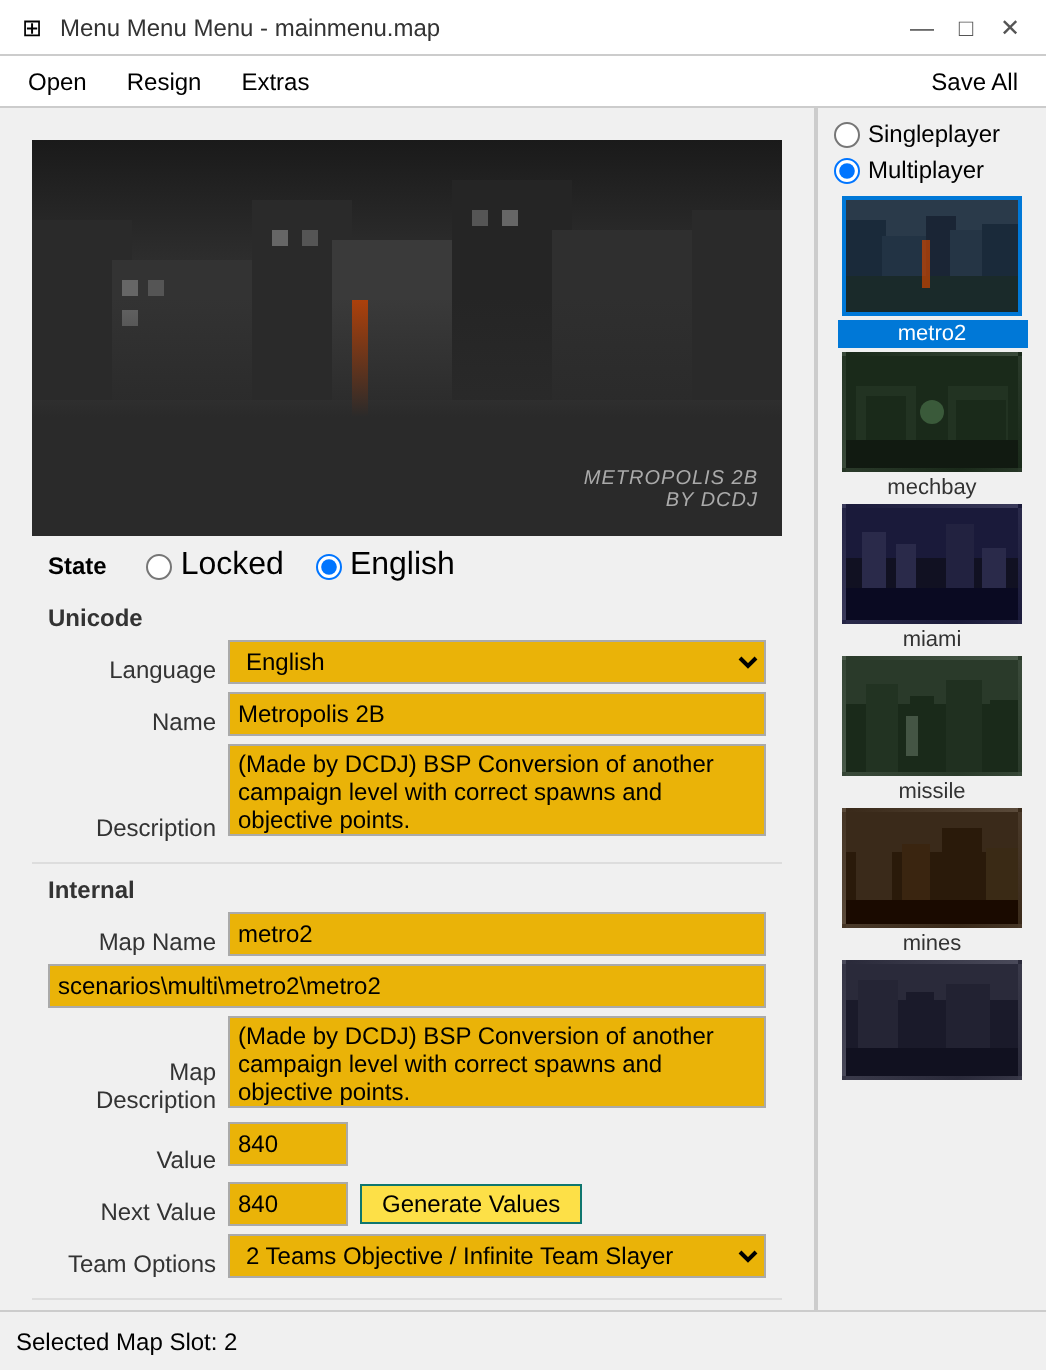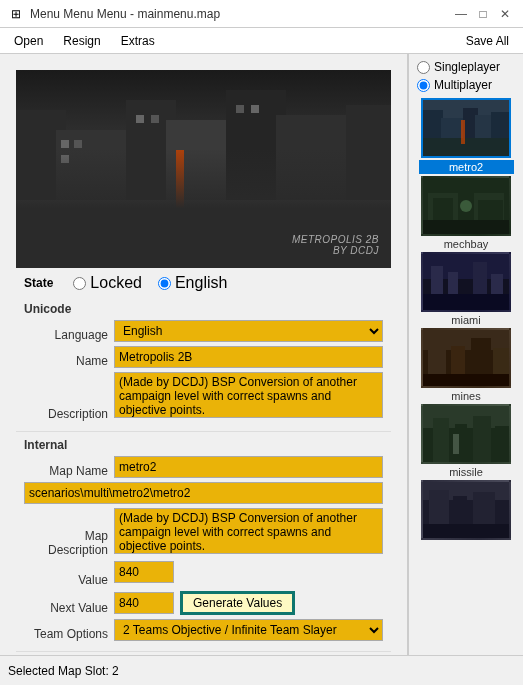--- a/index.html
+++ b/index.html
@@ -169,22 +169,22 @@
     }
     .value-input {
       width: 60px !important;
       flex: none !important;
     }
     .gen-btn {
       margin-left: 6px;
       padding: 2px 10px;
       font-size: 12px;
       cursor: pointer;
-      background: #fef9c3;
-      border: 3px solid #0f766e;
+      background: #fde047;
+      border: 1px solid #0f766e;
     }
 
     
     .right-panel {
       width: 115px;
       background: #f0f0f0;
       overflow-y: auto;
       border-left: 1px solid #ccc;
     }
     .radio-top {
@@ -484,50 +484,50 @@
             <rect x="25" y="18" width="10" height="38" fill="#2a2a4a"></rect>
             <rect x="50" y="8" width="14" height="48" fill="#222240"></rect>
             <rect x="68" y="20" width="12" height="36" fill="#2a2a4a"></rect>
             <rect x="0" y="40" width="86" height="16" fill="#0a0a22"></rect>
           </svg>
         </div>
         <div class="map-thumb-label">miami</div>
       </div>
 
       <div class="map-thumb">
+        <div class="map-thumb-img thumb-missile">
+          <svg width="86" height="56" viewBox="0 0 86 56">
+            <rect width="86" height="56" fill="#2a3a2a"></rect>
+            <rect x="0" y="22" width="86" height="34" fill="#1a2a1a"></rect>
+            <rect x="10" y="12" width="16" height="44" fill="#223322"></rect>
+            <rect x="32" y="18" width="12" height="38" fill="#1a2a1a"></rect>
+            <rect x="50" y="10" width="18" height="46" fill="#203020"></rect>
+            <rect x="72" y="20" width="14" height="36" fill="#1a2a1a"></rect>
+            <rect x="30" y="28" width="6" height="20" fill="#445544"></rect>
+          </svg>
+        </div>
+        <div class="map-thumb-label">missile</div>
+      </div>
+
+      <div class="map-thumb">
         <div class="map-thumb-img thumb-mines">
           <svg width="86" height="56" viewBox="0 0 86 56">
             <rect width="86" height="56" fill="#3a2a1a"></rect>
             <rect x="0" y="20" width="86" height="36" fill="#2a1a0a"></rect>
             <rect x="5" y="10" width="18" height="46" fill="#3a2a1a"></rect>
             <rect x="28" y="16" width="14" height="40" fill="#3a2510"></rect>
             <rect x="48" y="8" width="20" height="48" fill="#2a1a0a"></rect>
             <rect x="70" y="18" width="16" height="38" fill="#3a2a15"></rect>
             <rect x="0" y="44" width="86" height="12" fill="#1a0a00"></rect>
           </svg>
         </div>
         <div class="map-thumb-label">mines</div>
       </div>
 
       <div class="map-thumb">
-        <div class="map-thumb-img thumb-missile">
-          <svg width="86" height="56" viewBox="0 0 86 56">
-            <rect width="86" height="56" fill="#2a3a2a"></rect>
-            <rect x="0" y="22" width="86" height="34" fill="#1a2a1a"></rect>
-            <rect x="10" y="12" width="16" height="44" fill="#223322"></rect>
-            <rect x="32" y="18" width="12" height="38" fill="#1a2a1a"></rect>
-            <rect x="50" y="10" width="18" height="46" fill="#203020"></rect>
-            <rect x="72" y="20" width="14" height="36" fill="#1a2a1a"></rect>
-            <rect x="30" y="28" width="6" height="20" fill="#445544"></rect>
-          </svg>
-        </div>
-        <div class="map-thumb-label">missile</div>
-      </div>
-
-      <div class="map-thumb">
         <div class="map-thumb-img thumb-last">
           <svg width="86" height="56" viewBox="0 0 86 56">
             <rect width="86" height="56" fill="#2a2a3a"></rect>
             <rect x="0" y="18" width="86" height="38" fill="#1a1a2a"></rect>
             <rect x="6" y="8" width="20" height="48" fill="#252535"></rect>
             <rect x="30" y="14" width="14" height="42" fill="#1a1a2a"></rect>
             <rect x="50" y="10" width="22" height="46" fill="#222232"></rect>
             <rect x="0" y="42" width="86" height="14" fill="#111120"></rect>
           </svg>
         </div>

